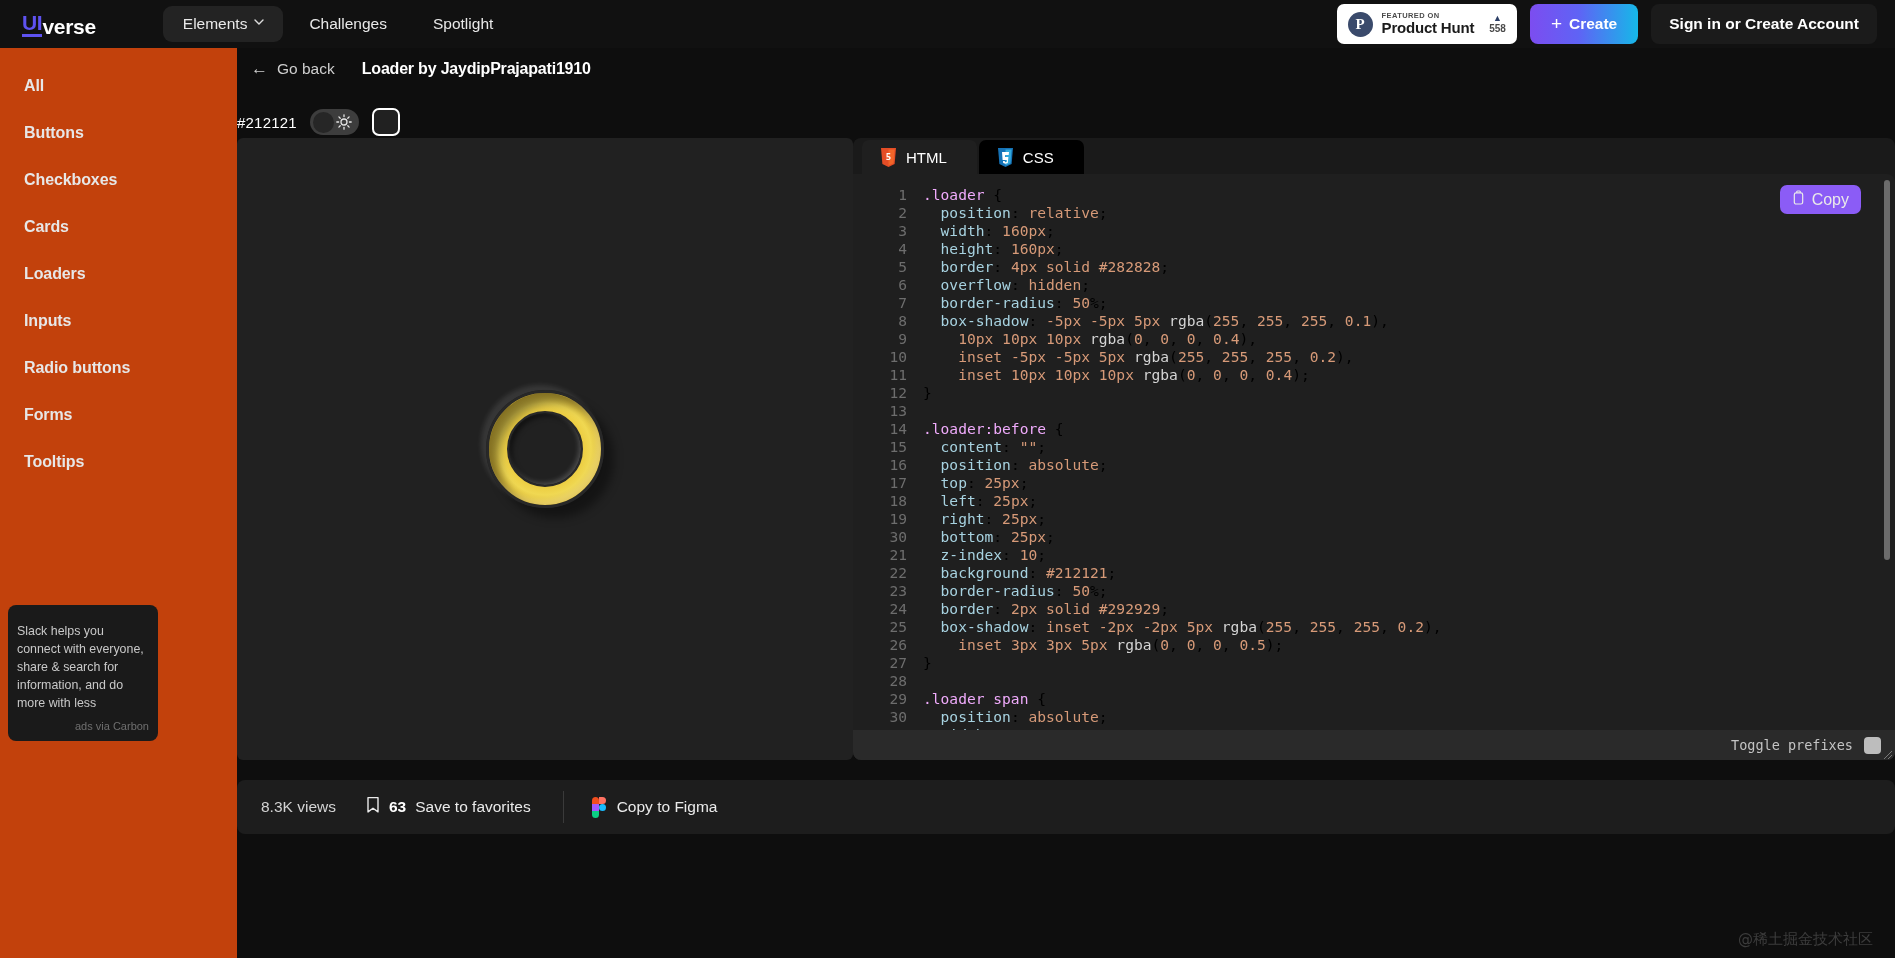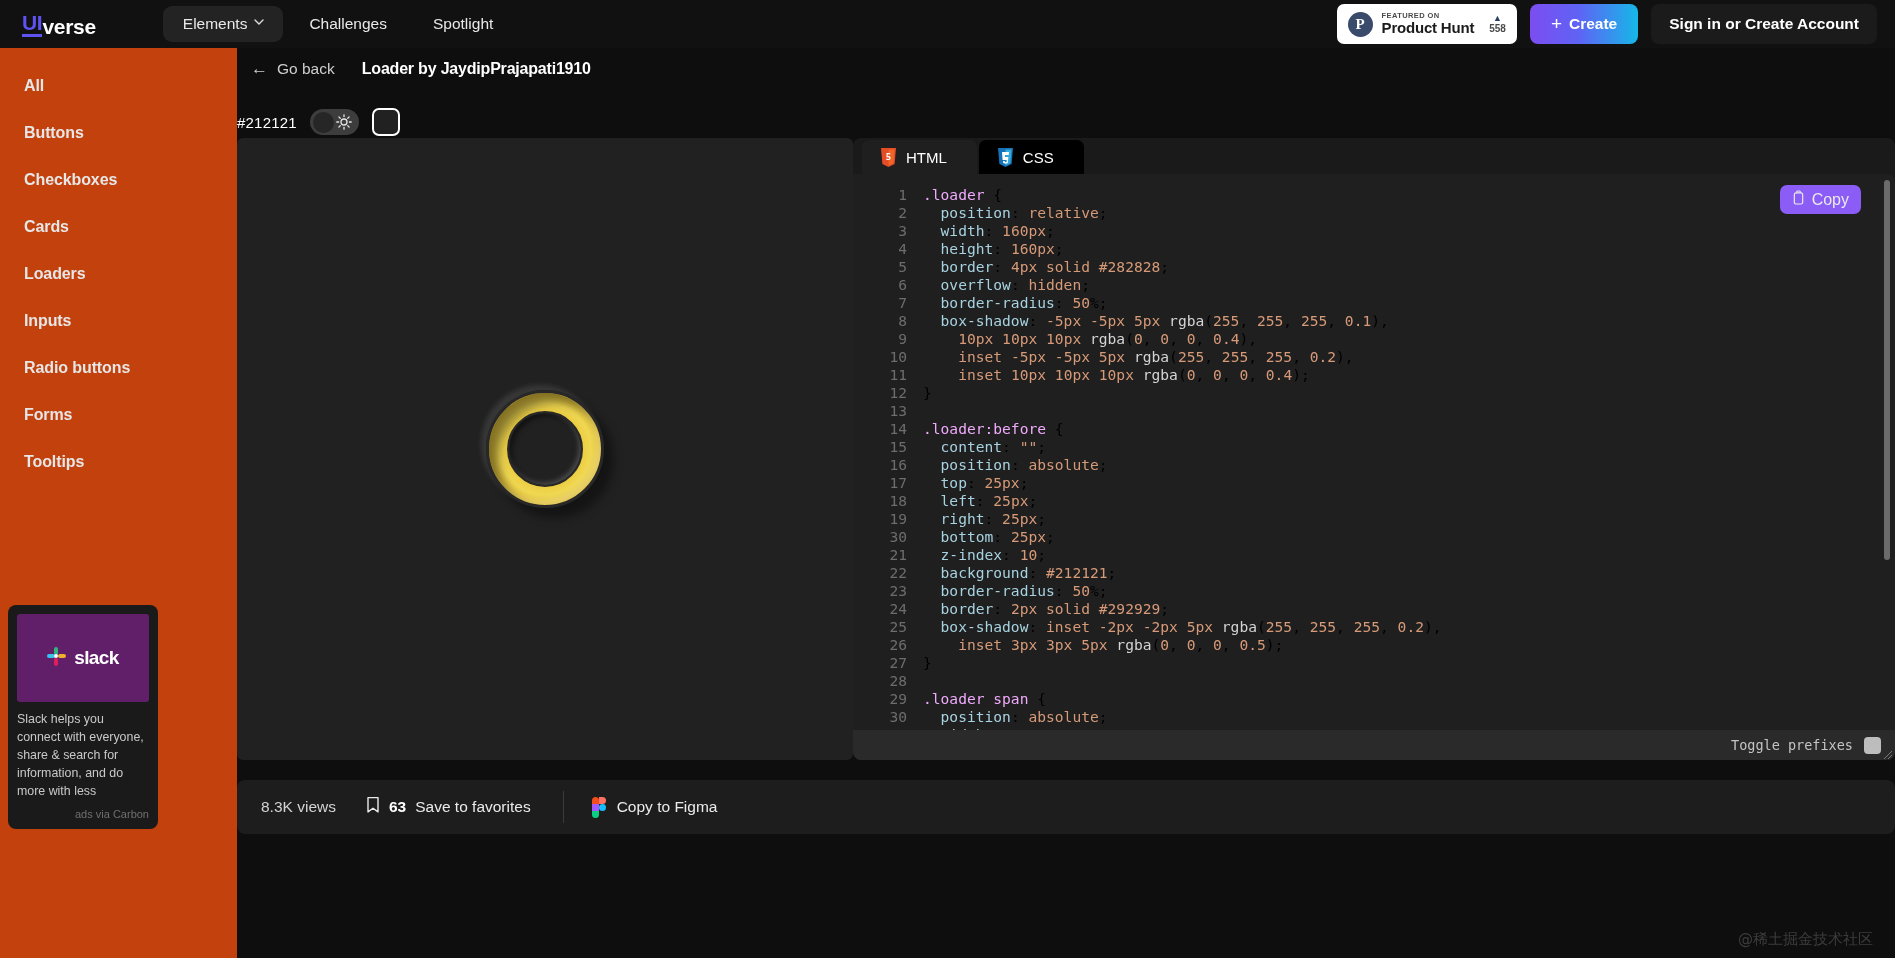--- a/index.html
+++ b/index.html
@@ -296,30 +296,20 @@
   <div class="cat">Buttons</div>
   <div class="cat">Checkboxes</div>
   <div class="cat">Cards</div>
   <div class="cat">Loaders</div>
   <div class="cat">Inputs</div>
   <div class="cat">Radio buttons</div>
   <div class="cat">Forms</div>
   <div class="cat">Tooltips</div>
 
   <div class="ad">
-    <div class="ad-img">
-      <span class="slack-mark">
-        <i style="left:0;top:7px;width:8px;height:4px;background:#36c5f0"></i>
-        <i style="left:7px;top:0;width:4px;height:8px;background:#2eb67d"></i>
-        <i style="left:11px;top:7px;width:8px;height:4px;background:#ecb22e"></i>
-        <i style="left:7px;top:11px;width:4px;height:8px;background:#e01e5a"></i>
-        <i style="left:7px;top:7px;width:4px;height:4px;background:#ffffff"></i>
-      </span>
-      <span class="slack-text">slack</span>
-    </div>
     <div class="ad-copy">Slack helps you connect with everyone, share &amp; search for information, and do more with less</div>
     <div class="ad-via">ads via Carbon</div>
   </div>
 </div>
 
 <div class="main">
 
   <div class="subhead">
     <div class="goback">
       <span class="arrow-l">←</span>

